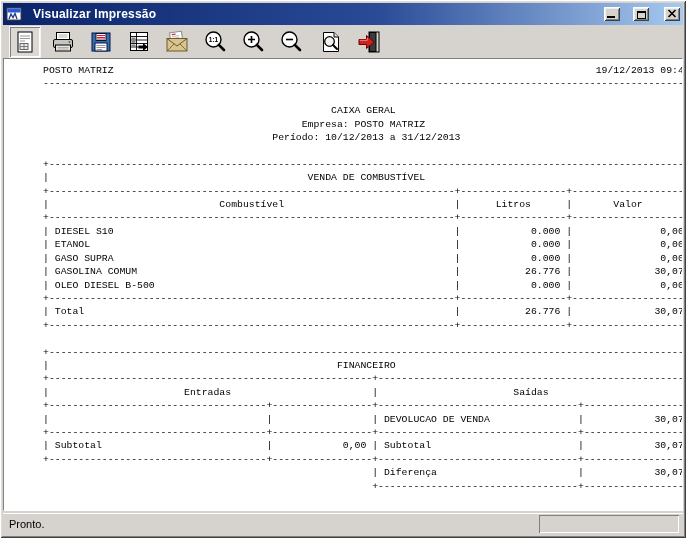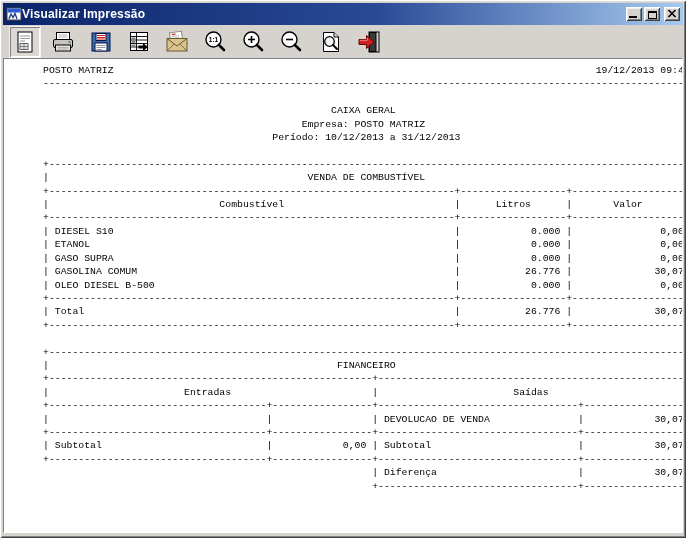--- a/index.html
+++ b/index.html
@@ -7,21 +7,21 @@
   .window{
     width:686px; height:538px; background:#d6d3ce; padding:3px;
     box-shadow: inset 1px 1px 0 #ffffff, inset -1px -1px 0 #404040,
                 inset 2px 2px 0 #dfdcd7, inset -2px -2px 0 #808080;
     display:flex; flex-direction:column;
     font-family:"Liberation Sans", sans-serif;
   }
   .titlebar{
     height:22px; flex:0 0 22px; display:flex; align-items:center;
     background:linear-gradient(to right,#0a246a 0%,#2a4a96 55%,#a6caf0 100%);
-    padding:0 3px; gap:0;
+    padding:0 3px; gap:11px;
   }
   .titlebar .app-icon{ width:16px; height:16px; flex:0 0 16px; }
   .titlebar .title-text{
     color:#ffffff; font-weight:bold; font-size:12px; flex:1 1 auto;
     white-space:nowrap; overflow:hidden; letter-spacing:0.2px;
   }
   .caption-btn{
     width:16px; height:14px; background:#d6d3ce; margin-left:2px;
     box-shadow: inset 1px 1px 0 #ffffff, inset -1px -1px 0 #404040,
                 inset 2px 2px 0 #f0efec, inset -2px -2px 0 #808080;
@@ -221,14 +221,18 @@
 |                       Entradas                        |                       Saídas                        |
 +-------------------------------------+-----------------+----------------------------------+------------------+
 |                                     |                 | DEVOLUCAO DE VENDA               |            30,07 |
 +-------------------------------------+-----------------+----------------------------------+------------------+
 | Subtotal                            |            0,00 | Subtotal                         |            30,07 |
 +-------------------------------------+-----------------+----------------------------------+------------------+
                                                         | Diferença                        |            30,07 |
                                                         +----------------------------------+------------------+</pre>
   </div>
 
+  <div class="statusbar">
+    <span>Pronto.</span>
+    <span class="status-panel-right"></span>
+  </div>
 
 </div>
 
 </body></html>

